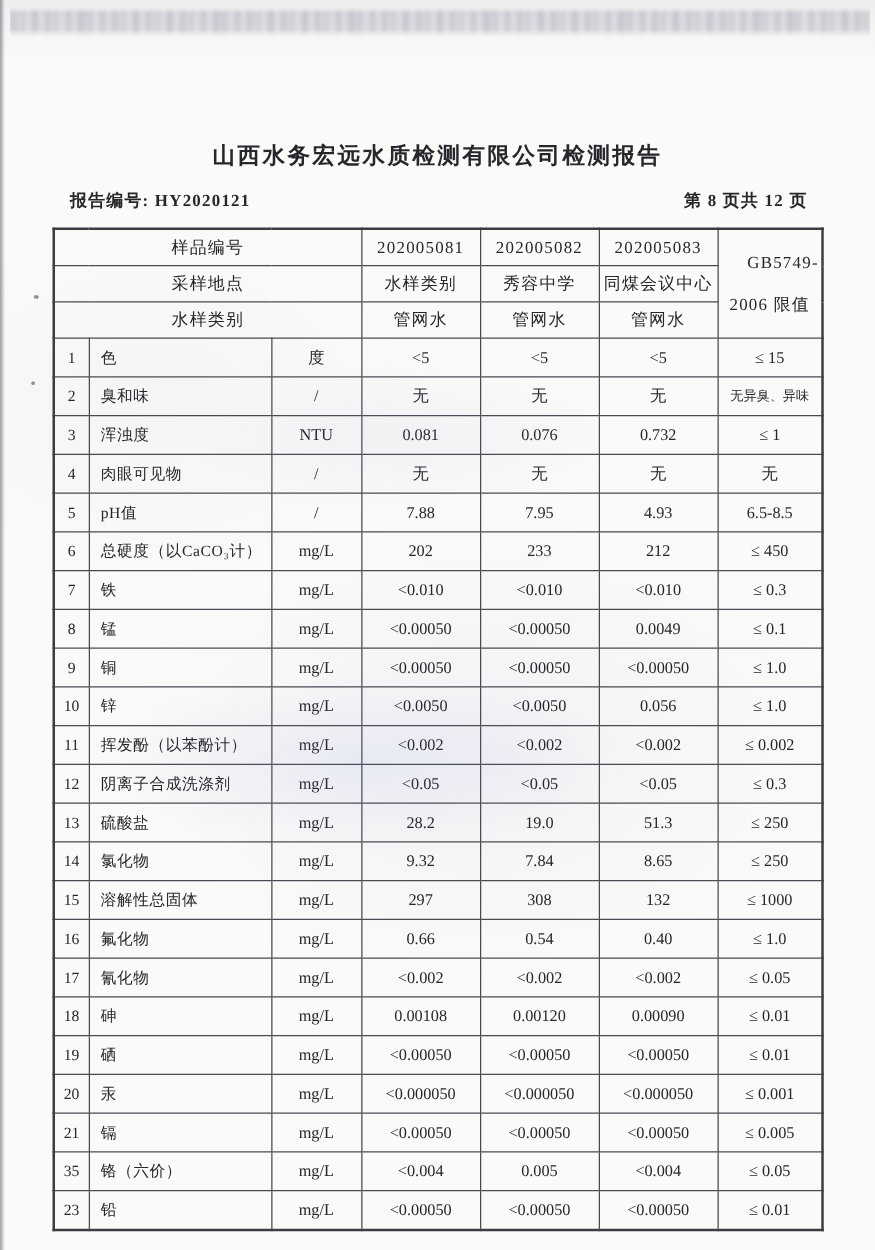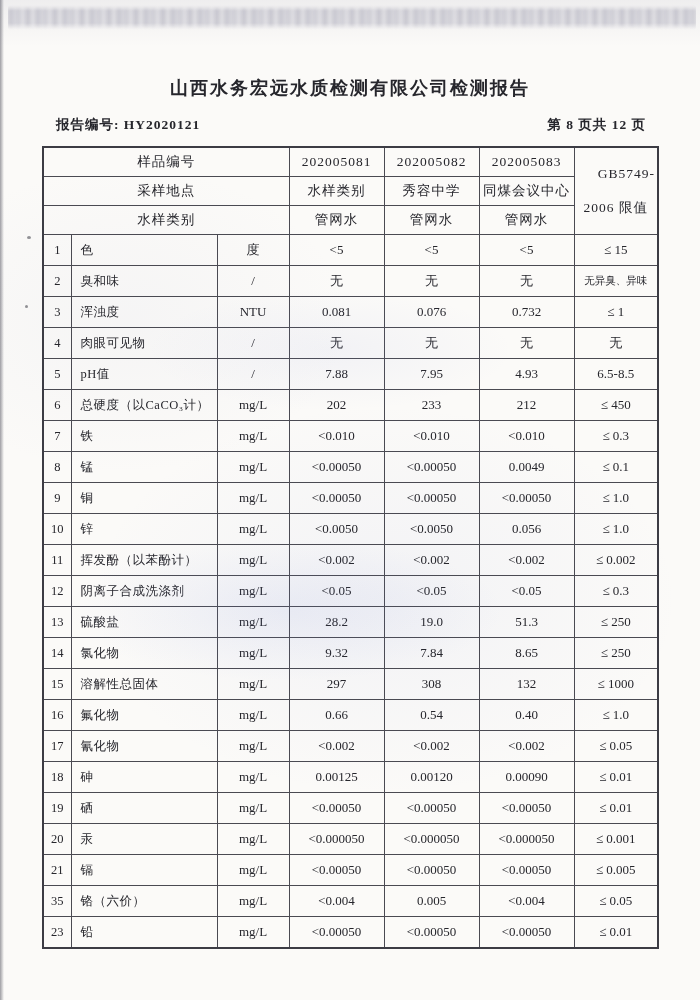--- a/index.html
+++ b/index.html
@@ -31,21 +31,21 @@
         rgba(50,50,88,0.48) 17px 23px, rgba(200,200,225,0.10) 23px 27px);
     -webkit-mask-image:linear-gradient(180deg, transparent 0, #000 6px, #000 18px, transparent 25px);
             mask-image:linear-gradient(180deg, transparent 0, #000 6px, #000 18px, transparent 25px);
   }
 
   .speck { position:absolute; background:rgba(60,60,70,0.55); border-radius:50%; }
   .speck.s1 { left:27px; top:236px; width:4px; height:3px; }
   .speck.s2 { left:25px; top:305px; width:3px; height:3px; }
 
   .title {
-    text-align:center; padding-top:76px;
+    text-align:center; padding-top:112px;
     font-size:18px; font-weight:bold; letter-spacing:2px;
   }
 
   .meta {
     display:flex; justify-content:space-between; align-items:baseline;
     margin:16px 54px 9px 56px;
     font-size:13.5px; font-weight:bold; letter-spacing:1px;
   }
 
   table.rtable {
@@ -282,21 +282,21 @@
           <td class="c-unit">mg/L</td>
           <td class="c-val">&lt;0.002</td>
           <td class="c-val">&lt;0.002</td>
           <td class="c-val">&lt;0.002</td>
           <td class="c-limit">≤ 0.05</td>
         </tr>
         <tr>
           <td class="c-num">18</td>
           <td class="c-item">砷</td>
           <td class="c-unit">mg/L</td>
-          <td class="c-val">0.00125</td>
+          <td class="c-val">0.00108</td>
           <td class="c-val">0.00120</td>
           <td class="c-val">0.00090</td>
           <td class="c-limit">≤ 0.01</td>
         </tr>
         <tr>
           <td class="c-num">19</td>
           <td class="c-item">硒</td>
           <td class="c-unit">mg/L</td>
           <td class="c-val">&lt;0.00050</td>
           <td class="c-val">&lt;0.00050</td>

